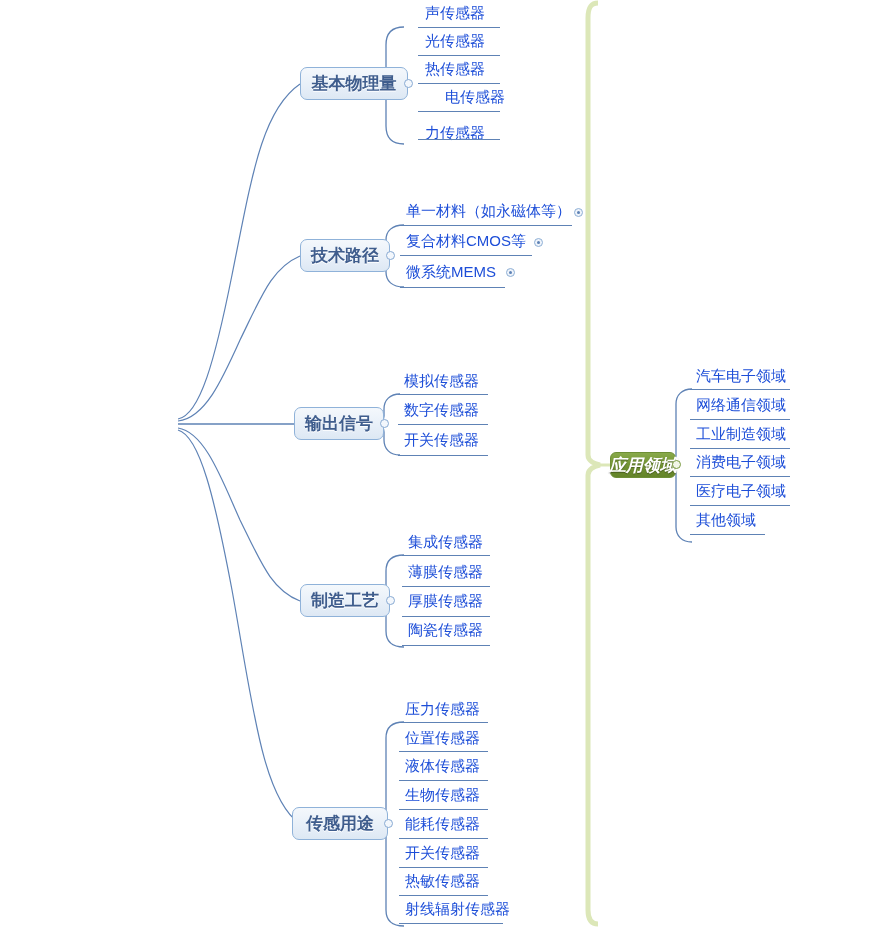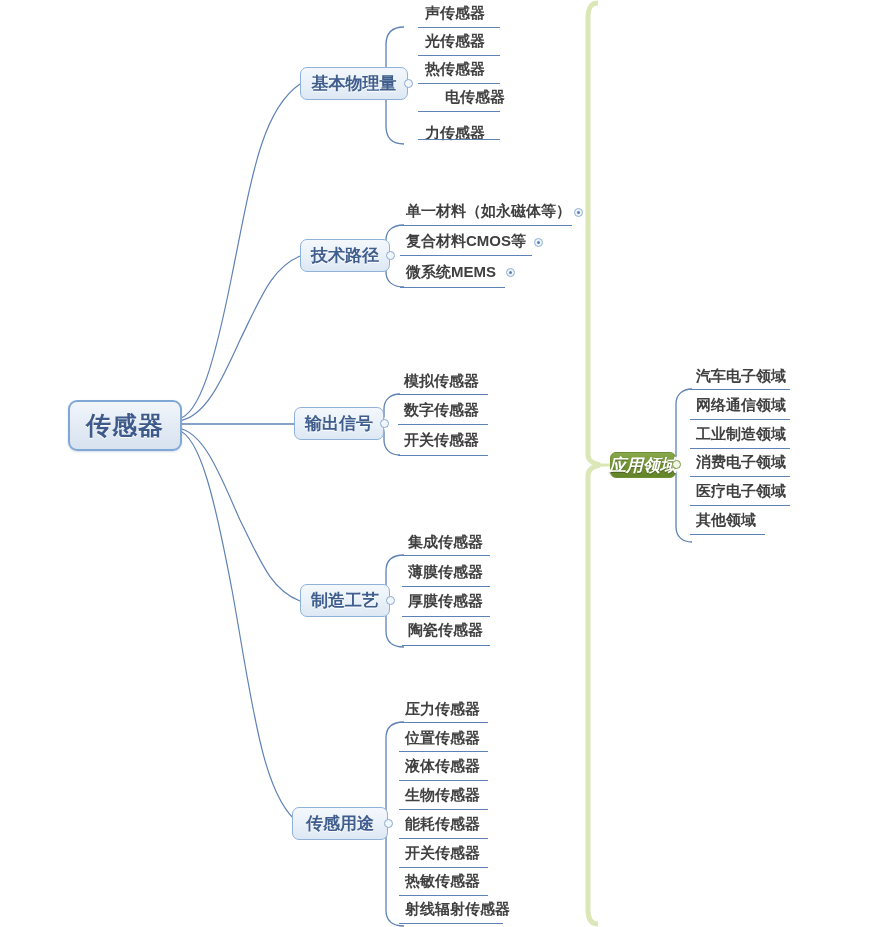--- a/index.html
+++ b/index.html
@@ -50,21 +50,21 @@
   
   .knob{
     position:absolute;width:9px;height:9px;border-radius:50%;
     border:1px solid #88aad3;background:#f3f7fc;box-sizing:border-box;
   }
   .knob.green{border-color:#7a9a42;background:#f2f6e8;}
 
   
   .leaf{
     position:absolute;white-space:nowrap;
-    font-size:15px;color:#404040;line-height:18px;font-weight:bold;
+    font-size:15px;color:#1d4ed8;line-height:18px;
   }
 
   
   .underline{
     position:absolute;height:0;border-top:1.4px solid #5e82b5;
   }
 
   
   .dot{
     position:absolute;width:9px;height:9px;border-radius:50%;
@@ -104,23 +104,20 @@
 
       <path d="M692 389 C 682 389, 676 395, 676 404 L676 456 C676 462, 672 464, 668 465 C672 466, 676 468, 676 474 L676 527 C676 536, 682 542, 692 542"></path>
     </g>
 
     <g fill="none" stroke="#dce7b8" stroke-width="5" stroke-linecap="butt">
       <path d="M598 3 C 590 3, 588 9, 588 18 L588 455 C588 461, 595 464, 600 465 C595 466, 588 469, 588 475 L588 910 C588 918, 590 924, 598 924"></path>
       <path d="M600 465 L612 465" stroke-width="3"></path>
     </g>
   </svg>
 
-  <div class="root-node">
-    <span class="txt">传感器</span>
-  </div>
 
   <div class="branch-node" style="left:300px;top:67px;width:108px;">
     <span class="txt">基本物理量</span>
   </div>
   <div class="knob" style="left:404px;top:79px;"></div>
 
   <div class="leaf" style="left:425px;top:4px;">声传感器</div>
   <div class="underline" style="left:418px;top:27px;width:82px;"></div>
 
   <div class="leaf" style="left:425px;top:32px;">光传感器</div>

